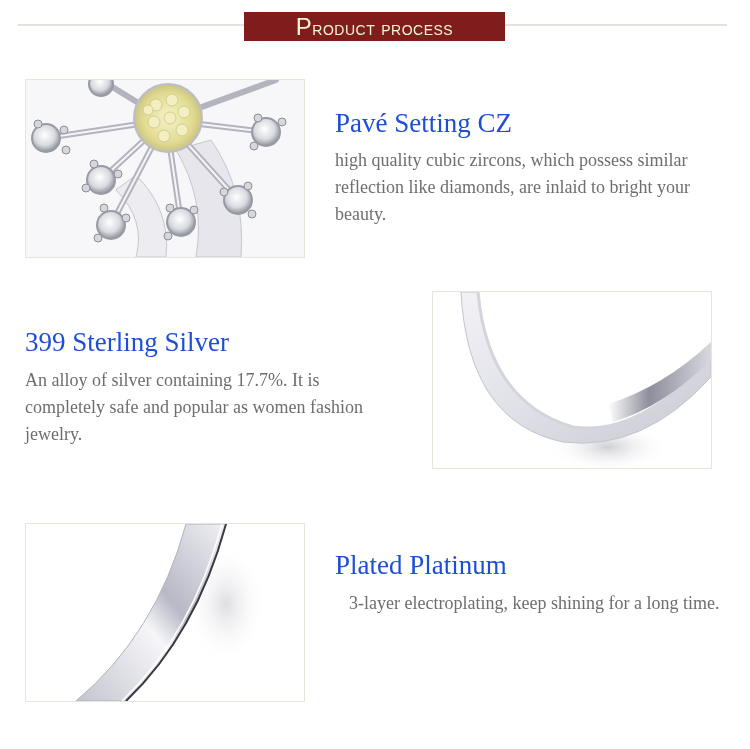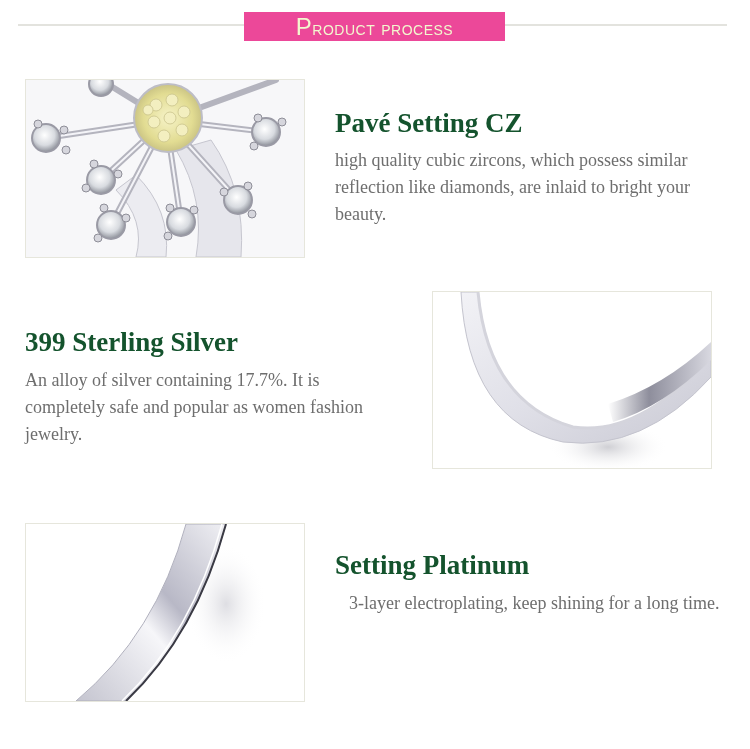--- a/index.html
+++ b/index.html
@@ -3,30 +3,30 @@
 <meta charset="utf-8">
 <style>
   html, body { margin: 0; padding: 0; background: #ffffff; }
   body { width: 750px; height: 749px; position: relative; overflow: hidden;
          font-family: "Liberation Serif", "DejaVu Serif", serif; }
 
   .header-line { position: absolute; top: 24px; height: 2px; background: #e3e3de; }
   .header-line.left { left: 18px; width: 228px; }
   .header-line.right { left: 504px; width: 223px; }
   .banner { position: absolute; left: 244px; top: 12px; width: 261px; height: 29px;
-            background: #ec4899; display: flex; align-items: center; justify-content: center; }
+            background: #7f1d1d; display: flex; align-items: center; justify-content: center; }
   .banner-text { font-family: "Liberation Sans", "DejaVu Sans", sans-serif;
                  color: #f3f7cf; font-size: 20px; font-variant: small-caps;
                  letter-spacing: 0.5px; line-height: 1; }
   .banner-text::first-letter { font-size: 24px; }
 
   .frame { position: absolute; border: 1px solid #e6e6dc; background: #fff; overflow: hidden; }
   .frame svg { display: block; width: 100%; height: 100%; }
 
-  .feature-title { position: absolute; color: #14532d; font-size: 27px; line-height: 32px; white-space: nowrap; font-weight: bold; }
+  .feature-title { position: absolute; color: #1d4ed8; font-size: 27px; line-height: 32px; white-space: nowrap; }
   .feature-desc { position: absolute; color: #6e6e6e; font-size: 18px; line-height: 27px; }
 </style>
 </head>
 <body>
 
 <div class="header-line left"></div>
 <div class="header-line right"></div>
 <div class="banner">
   <span class="banner-text">Product process</span>
 </div>
@@ -163,14 +163,14 @@
           <stop offset="1" stop-color="#ffffff" stop-opacity="0"></stop>
       </radialGradient>
     </defs>
     <rect width="278" height="177" fill="#ffffff"></rect>
     <ellipse cx="200" cy="80" rx="40" ry="60" fill="url(#shadow3)"></ellipse>
     <path d="M160 0 Q130 110 50 177 L100 177 Q170 110 200 0 Z" fill="url(#band3)" stroke="#b0b0bd" stroke-width="1"></path>
     <path d="M200 0 Q170 110 100 177" fill="none" stroke="#3a3a44" stroke-width="2"></path>
     <path d="M196 0 Q166 110 96 177" fill="none" stroke="#ffffff" stroke-width="1.5"></path>
   </svg>
 </div>
-<div class="feature-title" style="left:335px; top:549px;">Setting Platinum</div>
+<div class="feature-title" style="left:335px; top:549px;">Plated Platinum</div>
 <div class="feature-desc" style="left:349px; top:590px; width:380px;">3-layer electroplating, keep shining for a long time.</div>
 
 </body></html>

